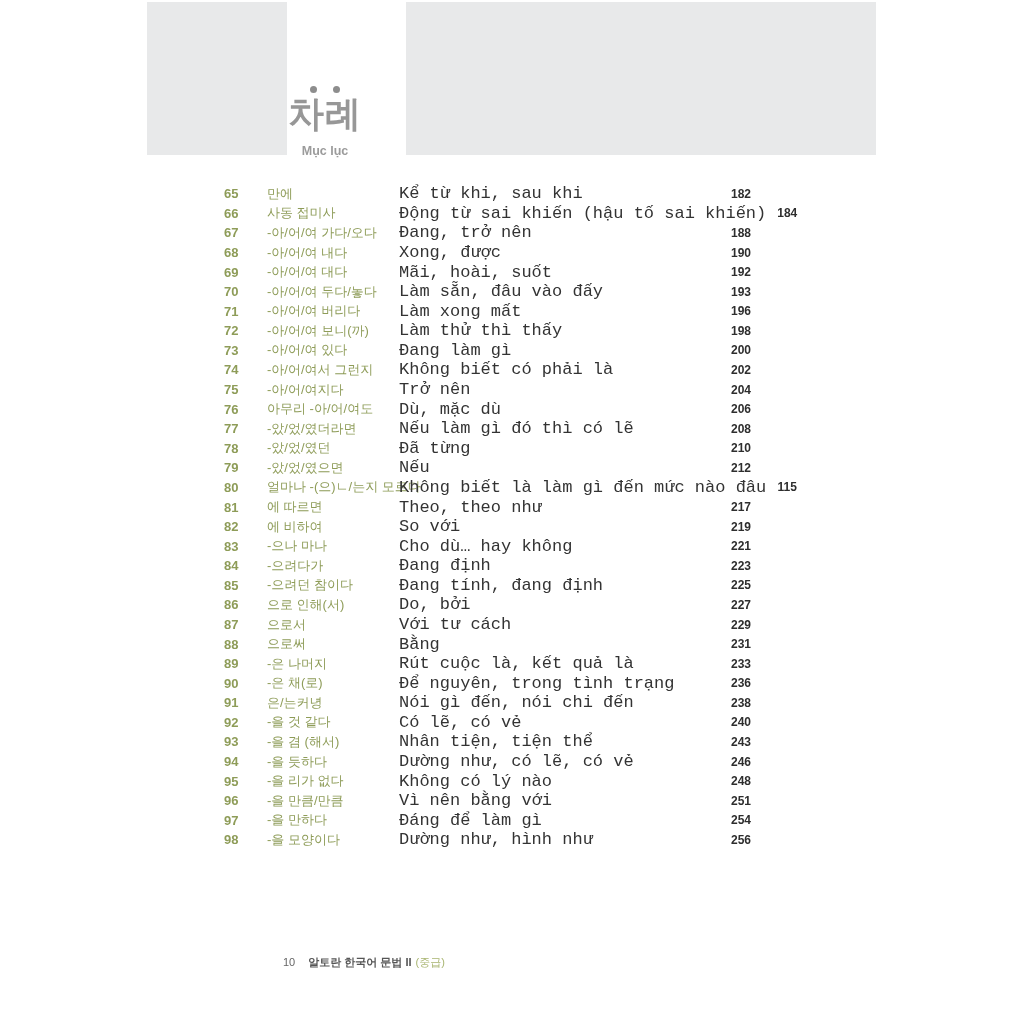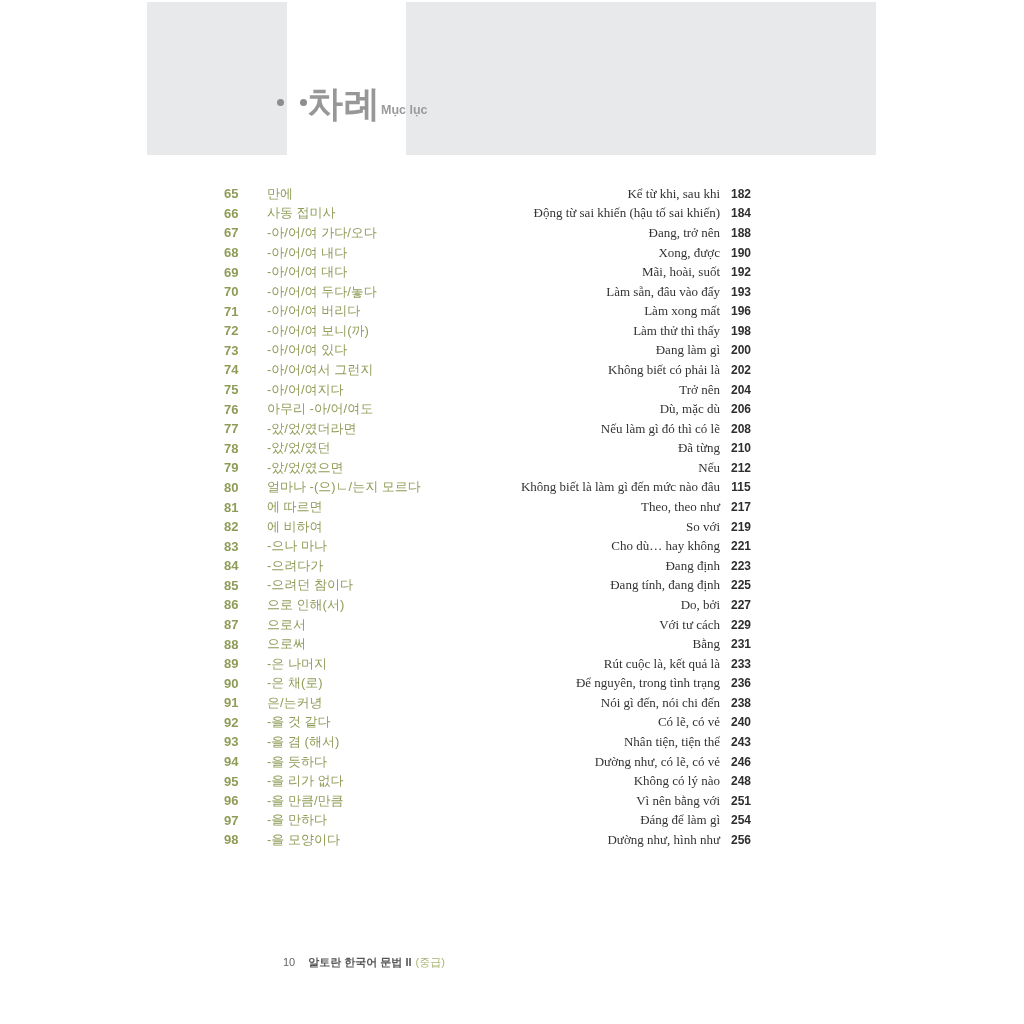--- a/index.html
+++ b/index.html
@@ -18,21 +18,21 @@
   .header-block {
     position: absolute;
     top: 2px; height: 153px;
     background: #e8e9ea;
   }
   .header-block.left  { left: 147px; width: 140px; }
   .header-block.right { left: 406px; width: 470px; }
   .title-block {
     position: absolute;
     left: 277px; top: 86px; width: 96px;
-    display: flex; flex-direction: row; align-items: center;
+    display: flex; flex-direction: column; align-items: center;
   }
   .title-dots { display: flex; gap: 16px; margin-bottom: 3px; }
   .title-dots .dot {
     width: 7px; height: 7px; border-radius: 50%;
     background: #8d8d8d;
   }
   .title-kr {
     font-size: 36px; line-height: 1.0;
     color: #979797; font-weight: 600; letter-spacing: 1px;
     white-space: nowrap;
@@ -55,24 +55,23 @@
     width: 43px; flex: 0 0 43px;
     font-size: 13px; font-weight: 700; color: #8e9c58;
   }
   .toc-kr {
     width: 132px; flex: 0 0 132px;
     font-size: 13px; font-weight: 500; color: #8e9c58;
     white-space: nowrap; overflow: visible;
   }
   .toc-vn {
     flex: 1 1 auto;
-    font-family: Liberation Serif, serif;
-    font-size: 13px; color: #333333;
+    font-family: Liberation Mono, monospace;
+    font-size: 17px; color: #333333;
     white-space: nowrap;
-    text-align: right;
   }
   .toc-pg {
     flex: 0 0 42px; width: 42px;
     text-align: center;
     font-size: 12px; font-weight: 700; color: #2e2e2e;
   }
   
   .footer {
     position: absolute;
     left: 283px; top: 936px;

